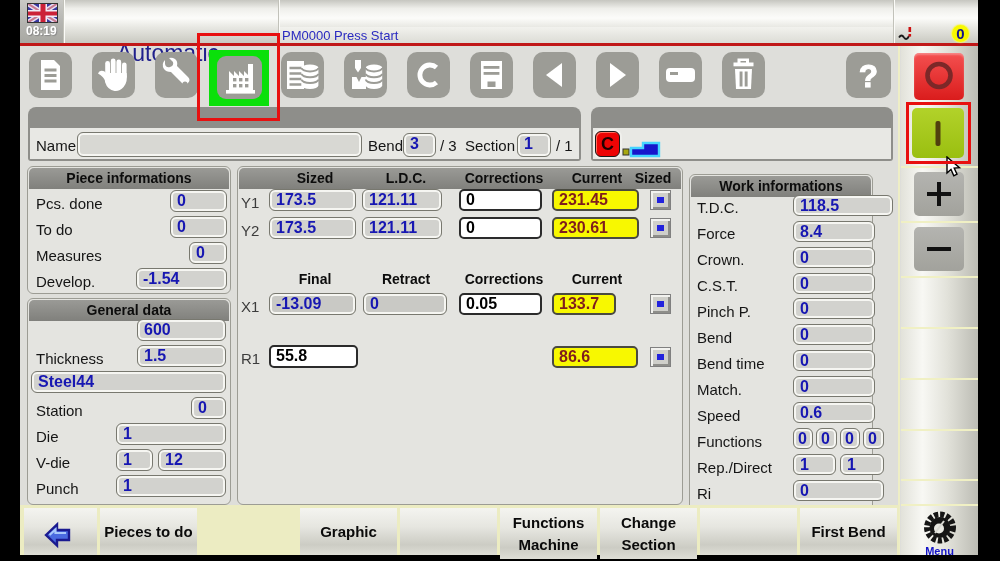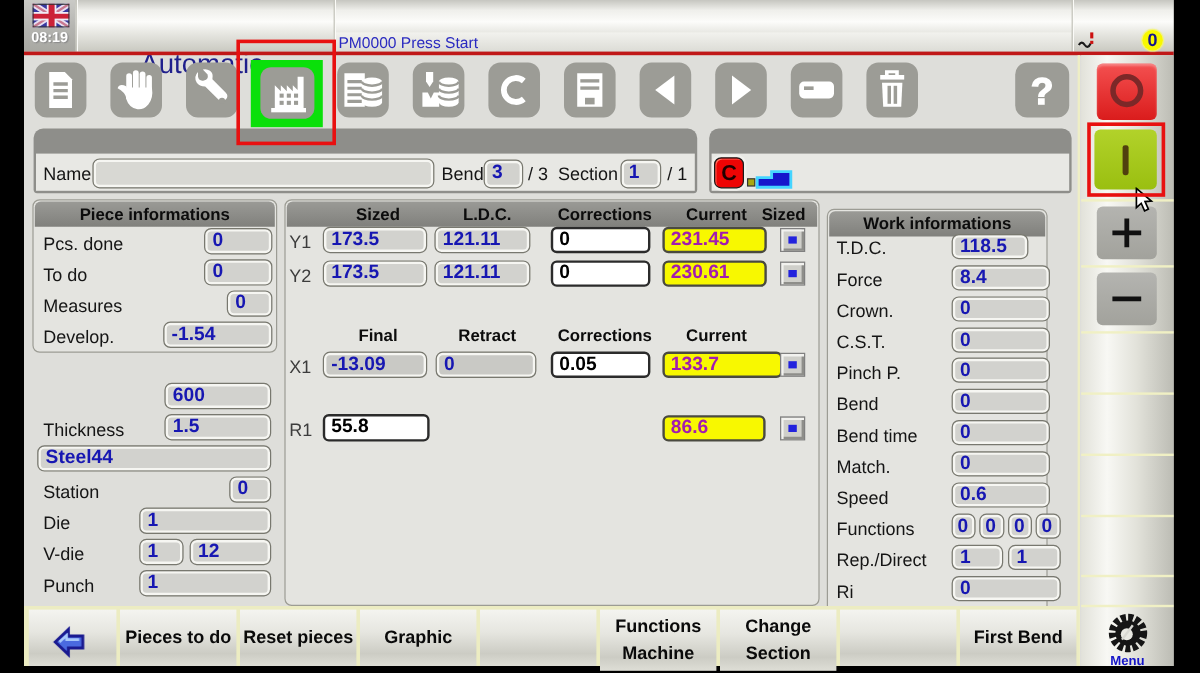--- a/index.html
+++ b/index.html
@@ -20,21 +20,21 @@
   .tbtn{position:absolute;top:52px;width:43px;height:46px;background:#9c9c96;border-radius:10px;}
   .tbtn svg{position:absolute;left:0;top:0;}
   
   .lab{position:absolute;font-size:15px;color:#151515;white-space:nowrap;}
   .fld{position:absolute;background:#d2d2ce;border:1px solid #78786f;border-radius:6px;
        box-shadow:inset 0 0 0 2px #f6f6f2;color:#1717b2;font-weight:bold;font-size:16px;
        padding-left:6px;box-sizing:border-box;line-height:20px;}
   .wfld{position:absolute;background:#fff;border:2px solid #2b2b2b;border-radius:5px;
        color:#000;font-weight:bold;font-size:16px;padding-left:5px;box-sizing:border-box;line-height:18px;}
   .yfld{position:absolute;background:#f8f800;border:2px solid #4a4a40;border-radius:5px;
-       color:#a21caf;font-weight:bold;font-size:16px;padding-left:5px;box-sizing:border-box;line-height:18px;}
+       color:#7f1d1d;font-weight:bold;font-size:16px;padding-left:5px;box-sizing:border-box;line-height:18px;}
   .szbtn{position:absolute;width:21px;height:20px;background:#cfcfca;border:1px solid #808080;
        box-shadow:inset 2px 2px 0 #f2f2ef, inset -2px -2px 0 #8e8e8a;box-sizing:border-box;}
   .szbtn::after{content:"";position:absolute;left:6px;top:6px;width:7px;height:6px;background:#2222dd;}
   .panel{position:absolute;background:#e4e4e0;border:1px solid #9c9c94;border-radius:6px;box-sizing:border-box;}
   .phead{position:absolute;left:1px;right:1px;top:1px;height:21px;background:linear-gradient(180deg,#9a9a96,#80807c);
         border-radius:5px 5px 0 0;color:#0c0c0c;font-weight:bold;font-size:14px;text-align:center;line-height:21px;}
   .chead{position:absolute;font-weight:bold;font-size:14px;color:#0c0c0c;text-align:center;}
   
   .bcell{position:absolute;top:508px;height:47px;background:linear-gradient(180deg,#f4f4f0 0%,#e6e6e0 40%,#ccccc4 78%,#deded6 100%);
        color:#0a0a0a;font-weight:bold;font-size:15px;text-align:center;}
@@ -232,20 +232,23 @@
   </div>
   <div class="lab" style="left:36px;top:195px;">Pcs. done</div>
   <div class="fld" style="left:170px;top:190px;width:57px;height:22px;">0</div>
   <div class="lab" style="left:36px;top:221px;">To do</div>
   <div class="fld" style="left:170px;top:216px;width:57px;height:22px;">0</div>
   <div class="lab" style="left:36px;top:247px;">Measures</div>
   <div class="fld" style="left:189px;top:242px;width:38px;height:22px;">0</div>
   <div class="lab" style="left:36px;top:273px;">Develop.</div>
   <div class="fld" style="left:136px;top:268px;width:91px;height:22px;">-1.54</div>
 
+  <div class="panel" style="left:27px;top:298px;width:204px;height:207px;">
+    <div class="phead">General data</div>
+  </div>
   <div class="lab" style="left:36px;top:324px;margin-top:48px;">Width</div>
   <div class="fld" style="left:137px;top:319px;width:89px;height:22px;">600</div>
   <div class="lab" style="left:36px;top:350px;">Thickness</div>
   <div class="fld" style="left:137px;top:345px;width:89px;height:22px;">1.5</div>
   <div class="fld" style="left:31px;top:371px;width:195px;height:22px;">Steel44</div>
   <div class="lab" style="left:36px;top:402px;">Station</div>
   <div class="fld" style="left:191px;top:397px;width:35px;height:22px;">0</div>
   <div class="lab" style="left:36px;top:428px;">Die</div>
   <div class="fld" style="left:116px;top:423px;width:110px;height:22px;">1</div>
   <div class="lab" style="left:36px;top:454px;">V-die</div>
@@ -279,33 +282,33 @@
 
   <div class="chead" style="left:275px;top:271px;width:80px;">Final</div>
   <div class="chead" style="left:366px;top:271px;width:80px;">Retract</div>
   <div class="chead" style="left:460px;top:271px;width:88px;">Corrections</div>
   <div class="chead" style="left:557px;top:271px;width:80px;">Current</div>
 
   <div class="lab" style="left:241px;top:298px;color:#3c3c3c;">X1</div>
   <div class="fld" style="left:269px;top:293px;width:87px;height:22px;background:#c9c9c5;">-13.09</div>
   <div class="fld" style="left:363px;top:293px;width:84px;height:22px;background:#c9c9c5;">0</div>
   <div class="wfld" style="left:459px;top:293px;width:83px;height:22px;">0.05</div>
-  <div class="yfld" style="left:552px;top:293px;width:100px;height:22px;">133.7</div>
+  <div class="yfld" style="left:552px;top:293px;width:64px;height:22px;">133.7</div>
   <div class="szbtn" style="left:650px;top:294px;"></div>
 
   <div class="lab" style="left:241px;top:350px;color:#3c3c3c;">R1</div>
   <div class="wfld" style="left:269px;top:345px;width:89px;height:23px;">55.8</div>
   <div class="yfld" style="left:552px;top:346px;width:86px;height:22px;">86.6</div>
   <div class="szbtn" style="left:650px;top:347px;"></div>
 
   <div class="panel" style="left:689px;top:174px;width:184px;height:339px;">
     <div class="phead">Work informations</div>
   </div>
   <div class="lab" style="left:697px;top:199px;">T.D.C.</div>
-  <div class="fld" style="left:793px;top:195px;width:64px;height:21px;">118.5</div>
+  <div class="fld" style="left:793px;top:195px;width:100px;height:21px;">118.5</div>
   <div class="lab" style="left:697px;top:225px;">Force</div>
   <div class="fld" style="left:793px;top:221px;width:82px;height:21px;">8.4</div>
   <div class="lab" style="left:697px;top:251px;">Crown.</div>
   <div class="fld" style="left:793px;top:247px;width:82px;height:21px;">0</div>
   <div class="lab" style="left:697px;top:277px;">C.S.T.</div>
   <div class="fld" style="left:793px;top:273px;width:82px;height:21px;">0</div>
   <div class="lab" style="left:697px;top:303px;">Pinch P.</div>
   <div class="fld" style="left:793px;top:298px;width:82px;height:21px;">0</div>
   <div class="lab" style="left:697px;top:329px;">Bend</div>
   <div class="fld" style="left:793px;top:324px;width:82px;height:21px;">0</div>
@@ -364,21 +367,20 @@
   </svg>
 
   <div class="abs" style="left:20px;top:505px;width:879px;height:50px;background:#ececc2;"></div>
   <div class="bcell bone" style="left:24px;width:73px;">
     <svg class="abs" style="left:44px;top:520px;position:fixed" width="28" height="30" viewBox="0 0 28 30">
       <path d="M2 15 L13 4.5 L13 10 L25 10 L25 20 L13 20 L13 25.5 Z" fill="#4a6ae0" stroke="#1a1a90" stroke-width="2.4"></path>
       <path d="M5.5 15 L11.5 9.5 L11.5 13 L22 13" fill="none" stroke="#a8c8fa" stroke-width="2.2"></path>
     </svg>
   </div>
   <div class="bcell bone" style="left:100px;width:97px;">Pieces to do</div>
-  <div class="bcell bone" style="left:200px;width:97px;">Reset pieces</div>
   <div class="bcell bone" style="left:300px;width:97px;">Graphic</div>
   <div class="bcell bone" style="left:400px;width:97px;"></div>
   <div class="bcell btwo" style="left:500px;width:97px;">Functions<br>Machine</div>
   <div class="bcell btwo" style="left:600px;width:97px;">Change<br>Section</div>
   <div class="bcell bone" style="left:700px;width:97px;"></div>
   <div class="bcell bone" style="left:800px;width:97px;">First Bend</div>
 
   <svg class="abs" style="left:922px;top:509px" width="36" height="37" viewBox="0 0 36 37">
     <circle cx="18" cy="18.5" r="13" fill="none" stroke="#151515" stroke-width="6" stroke-dasharray="4.2 1.9"></circle>
     <circle cx="18" cy="18.5" r="10.5" fill="#151515"></circle>

